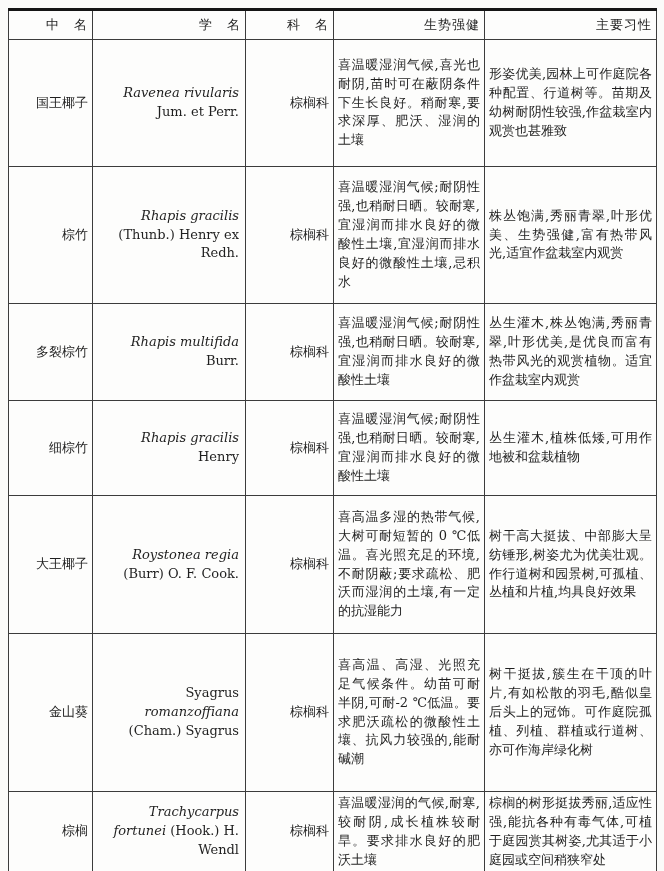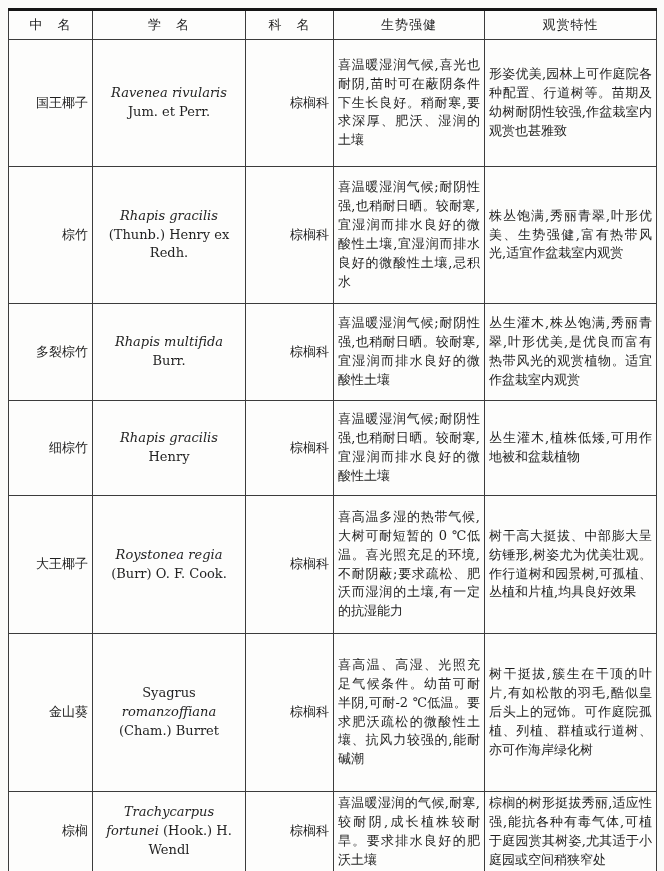--- a/index.html
+++ b/index.html
@@ -23,24 +23,24 @@
   th,td{
     border:1px solid #3c3c3c;
     font-size:13px;
     line-height:1.45;
     vertical-align:middle;
     padding:2px 4px;
     font-weight:normal;
     overflow:hidden;
   }
   thead tr{height:30px;}
-  th{text-align:center;letter-spacing:1px;}
+  th{text-align:right;letter-spacing:1px;}
   td.c-cn{text-align:right;}
   td.c-fam{text-align:right;}
-  td.c-sci{text-align:center;padding:2px 6px;margin-left:48px;}
+  td.c-sci{text-align:right;padding:2px 6px;margin-left:48px;}
   td.c-sci i{font-style:italic;}
   td.c-habit,td.c-orn{text-align:justify;padding:2px 4px;}
   tbody tr:nth-child(1){height:127px;}
   tbody tr:nth-child(2){height:137px;}
   tbody tr:nth-child(3){height:97px;}
   tbody tr:nth-child(4){height:95px;}
   tbody tr:nth-child(5){height:138px;}
   tbody tr:nth-child(6){height:158px;}
   tbody tr:nth-child(7){height:73px;}
 </style>
@@ -55,21 +55,21 @@
       <col style="width:88px">
       <col style="width:151px">
       <col style="width:172px">
     </colgroup>
     <thead>
       <tr>
         <th>中　名</th>
         <th>学　名</th>
         <th>科　名</th>
         <th>生势强健</th>
-        <th>观赏特性</th>
+        <th>主要习性</th>
       </tr>
     </thead>
     <tbody id="tbody">
         <tr>
     <td class="c-cn">国王椰子</td>
     <td class="c-sci"><i>Ravenea rivularis</i><span> Jum. et Perr.</span></td>
     <td class="c-fam">棕榈科</td>
     <td class="c-habit">喜温暖湿润气候,喜光也耐阴,苗时可在蔽阴条件下生长良好。稍耐寒,要求深厚、肥沃、湿润的土壤</td>
     <td class="c-orn">形姿优美,园林上可作庭院各种配置、行道树等。苗期及幼树耐阴性较强,作盆栽室内观赏也甚雅致</td>
   </tr>
@@ -96,21 +96,21 @@
   </tr>
         <tr>
     <td class="c-cn">大王椰子</td>
     <td class="c-sci"><i>Roystonea regia</i><span> (Burr) O. F. Cook.</span></td>
     <td class="c-fam">棕榈科</td>
     <td class="c-habit">喜高温多湿的热带气候,大树可耐短暂的 0 ℃低温。喜光照充足的环境,不耐阴蔽;要求疏松、肥沃而湿润的土壤,有一定的抗湿能力</td>
     <td class="c-orn">树干高大挺拔、中部膨大呈纺锤形,树姿尤为优美壮观。作行道树和园景树,可孤植、丛植和片植,均具良好效果</td>
   </tr>
         <tr>
     <td class="c-cn">金山葵</td>
-    <td class="c-sci"><span>Syagrus </span><i>romanzoffiana</i><span> (Cham.) Burret</span></td>
+    <td class="c-sci"><span>Syagrus </span><i>romanzoffiana</i><span> (Cham.) Syagrus</span></td>
     <td class="c-fam">棕榈科</td>
     <td class="c-habit">喜高温、高湿、光照充足气候条件。幼苗可耐半阴,可耐-2 ℃低温。要求肥沃疏松的微酸性土壤、抗风力较强的,能耐碱潮</td>
     <td class="c-orn">树干挺拔,簇生在干顶的叶片,有如松散的羽毛,酷似皇后头上的冠饰。可作庭院孤植、列植、群植或行道树、亦可作海岸绿化树</td>
   </tr>
         <tr>
     <td class="c-cn">棕榈</td>
     <td class="c-sci"><i>Trachycarpus fortunei</i><span> (Hook.) H. Wendl</span></td>
     <td class="c-fam">棕榈科</td>
     <td class="c-habit">喜温暖湿润的气候,耐寒,较耐阴,成长植株较耐旱。要求排水良好的肥沃土壤</td>
     <td class="c-orn">棕榈的树形挺拔秀丽,适应性强,能抗各种有毒气体,可植于庭园赏其树姿,尤其适于小庭园或空间稍狭窄处</td>

